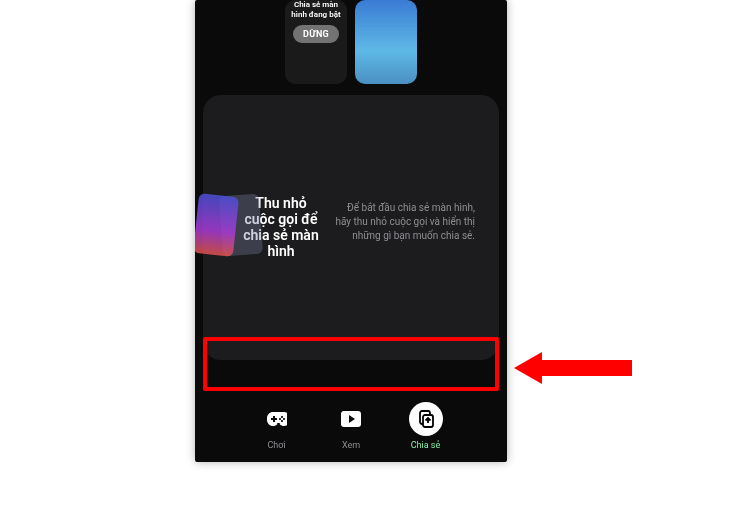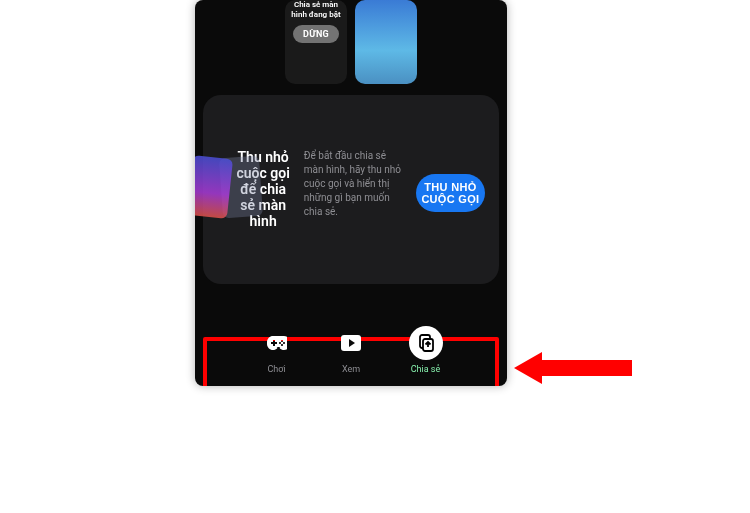--- a/index.html
+++ b/index.html
@@ -9,23 +9,23 @@
     background: #fff;
     font-family: -apple-system, BlinkMacSystemFont, "Segoe UI", Roboto, sans-serif;
     position: relative;
     overflow: hidden;
   }
   .phone-frame {
     position: absolute;
     left: 195px;
     top: 0;
     width: 312px;
-    height: 386px;
+    height: 462px;
     background: #0a0a0a;
-    border-radius: 8px;
+    border-radius: 2px;
     overflow: hidden;
     box-shadow: 0 0 10px rgba(0,0,0,0.3);
   }
   .top-thumbs {
     position: absolute;
     top: 0;
     left: 50%;
     transform: translateX(-50%);
     display: flex;
     gap: 8px;
@@ -108,21 +108,21 @@
   .sheet-title {
     color: #fff;
     font-size: 14px;
     font-weight: 600;
     text-align: center;
     margin-bottom: 8px;
   }
   .sheet-sub {
     color: #8e8e93;
     font-size: 10px;
-    text-align: left;
+    text-align: right;
     line-height: 1.4;
     padding: 0 10px;
     margin-bottom: 18px;
   }
   .btn {
     width: 100%;
     border: none;
     border-radius: 20px;
     height: 38px;
     font-size: 11px;
@@ -206,21 +206,20 @@
     <div class="thumb camera"></div>
   </div>
 
   <div class="sheet">
     <div class="sheet-illus">
       <div class="card back"></div>
       <div class="card front"></div>
     </div>
     <div class="sheet-title">Thu nhỏ cuộc gọi để chia sẻ màn hình</div>
     <div class="sheet-sub">Để bắt đầu chia sẻ màn hình, hãy thu nhỏ cuộc gọi và hiển thị những gì bạn muốn chia sẻ.</div>
-    <button class="btn primary">THU NHỎ CUỘC GỌI</button>
   </div>
 
   <div class="highlight-box"></div>
 
   <div class="bottom-nav">
     <div class="nav-item">
       <div class="nav-icon">
         <svg width="20" height="14" viewBox="0 0 20 14" fill="currentColor">
             <path d="M6 0C2.7 0 0 2.7 0 6v2c0 3.3 2.7 6 6 6 1.7 0 3.2-.7 4.3-1.8l-.6-.6c.4-.4.9-.6 1.5-.6h.6c.6 0 1.1.2 1.5.6l-.6.6C13.8 13.3 15.3 14 17 14c3.3 0 6-2.7 6-6V6c0-3.3-2.7-6-6-6H6zm0 4h2v2h2v2H8v2H6V8H4V6h2V4zm9 0c.6 0 1 .4 1 1s-.4 1-1 1-1-.4-1-1 .4-1 1-1zm2 2c.6 0 1 .4 1 1s-.4 1-1 1-1-.4-1-1 .4-1 1-1zm-4 0c.6 0 1 .4 1 1s-.4 1-1 1-1-.4-1-1 .4-1 1-1zm2 2c.6 0 1 .4 1 1s-.4 1-1 1-1-.4-1-1 .4-1 1-1z"></path>
           </svg>

